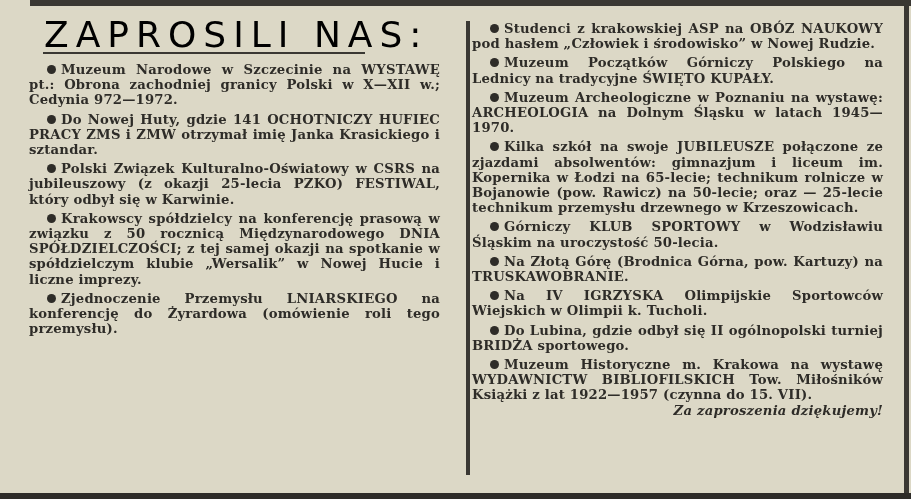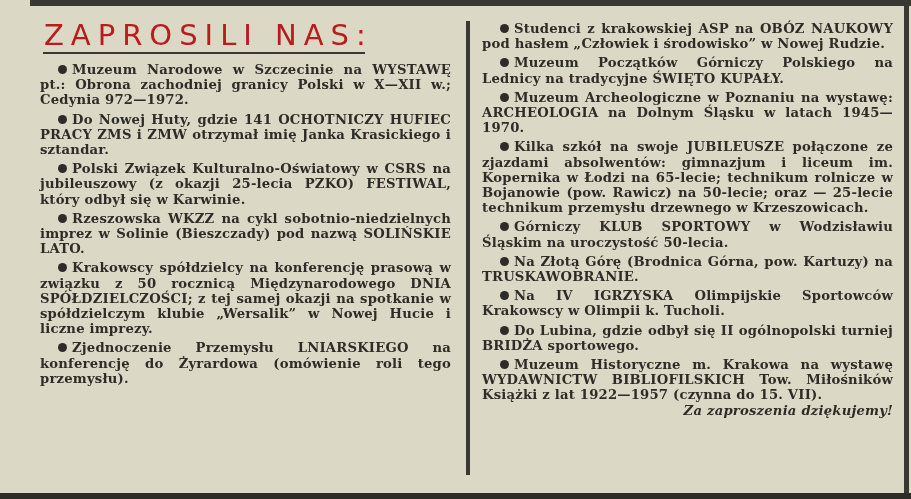--- a/index.html
+++ b/index.html
@@ -22,63 +22,62 @@
       position: absolute; left: 0; top: 493px; width: 911px; height: 6px;
       background: #2e2c28;
     }
     .col-divider {
       position: absolute; left: 466px; top: 21px; width: 4px; height: 454px;
       background: #3a3833;
     }
     .heading {
       position: absolute; left: 44px; top: 15px;
       font-family: "DejaVu Sans", sans-serif;
-      font-size: 29px; letter-spacing: 7px;
-      color: #b91c1c; font-weight: normal; line-height: 40px;
+      font-size: 36px; letter-spacing: 7px;
+      color: #000000; font-weight: normal; line-height: 40px;
       margin: 0;
     }
     .heading-rule {
       position: absolute; left: 43px; top: 52px; width: 322px; height: 2px;
       background: #3a3833;
     }
     .col {
       position: absolute;
       font-size: 13.2px; line-height: 15.2px;
       font-weight: bold;
       text-align: justify;
     }
-    .col-left { left: 40px; top: 62px; width: 411px; }
-    .col-right { left: 482px; top: 21px; width: 411px; }
+    .col-left { left: 29px; top: 62px; width: 411px; }
+    .col-right { left: 472px; top: 21px; width: 411px; }
     .item { margin: 0 0 4px 0; text-indent: 18px; letter-spacing: 0.2px; }
     .bullet { display: inline-block; width: 9px; height: 9px; border-radius: 50%; background: #2e2c28; margin-right: 5px; vertical-align: 0; }
     .thanks { font-style: italic; float: right; }
   </style>
 </head>
 <body>
 
 <div class="frame-top"></div>
 <div class="frame-right"></div>
 <div class="frame-bottom"></div>
 <div class="col-divider"></div>
 
 <h1 class="heading">ZAPROSILI NAS:</h1>
 <div class="heading-rule"></div>
 
 <div class="col col-left">
   <p class="item"><span class="bullet"></span><span>Muzeum Narodowe w Szczecinie na WYSTAWĘ pt.: Obrona zachodniej granicy Polski w X—XII w.; Cedynia 972—1972.</span></p>
   <p class="item"><span class="bullet"></span><span>Do Nowej Huty, gdzie 141 OCHOTNICZY HUFIEC PRACY ZMS i ZMW otrzymał imię Janka Krasickiego i sztandar.</span></p>
   <p class="item"><span class="bullet"></span><span>Polski Związek Kulturalno-Oświatowy w CSRS na jubileuszowy (z okazji 25-lecia PZKO) FESTIWAL, który odbył się w Karwinie.</span></p>
-  <p class="item"><span class="bullet"></span><span>Rzeszowska WKZZ na cykl sobotnio-niedzielnych imprez w Solinie (Bieszczady) pod nazwą SOLIŃSKIE LATO.</span></p>
   <p class="item"><span class="bullet"></span><span>Krakowscy spółdzielcy na konferencję prasową w związku z 50 rocznicą Międzynarodowego DNIA SPÓŁDZIELCZOŚCI; z tej samej okazji na spotkanie w spółdzielczym klubie „Wersalik” w Nowej Hucie i liczne imprezy.</span></p>
   <p class="item"><span class="bullet"></span><span>Zjednoczenie Przemysłu LNIARSKIEGO na konferencję do Żyrardowa (omówienie roli tego przemysłu).</span></p>
 </div>
 
 <div class="col col-right">
   <p class="item"><span class="bullet"></span><span>Studenci z krakowskiej ASP na OBÓZ NAUKOWY pod hasłem „Człowiek i środowisko” w Nowej Rudzie.</span></p>
   <p class="item"><span class="bullet"></span><span>Muzeum Początków Górniczy Polskiego na Lednicy na tradycyjne ŚWIĘTO KUPAŁY.</span></p>
   <p class="item"><span class="bullet"></span><span>Muzeum Archeologiczne w Poznaniu na wystawę: ARCHEOLOGIA na Dolnym Śląsku w latach 1945—1970.</span></p>
   <p class="item"><span class="bullet"></span><span>Kilka szkół na swoje JUBILEUSZE połączone ze zjazdami absolwentów: gimnazjum i liceum im. Kopernika w Łodzi na 65-lecie; technikum rolnicze w Bojanowie (pow. Rawicz) na 50-lecie; oraz — 25-lecie technikum przemysłu drzewnego w Krzeszowicach.</span></p>
   <p class="item"><span class="bullet"></span><span>Górniczy KLUB SPORTOWY w Wodzisławiu Śląskim na uroczystość 50-lecia.</span></p>
   <p class="item"><span class="bullet"></span><span>Na Złotą Górę (Brodnica Górna, pow. Kartuzy) na TRUSKAWOBRANIE.</span></p>
-  <p class="item"><span class="bullet"></span><span>Na IV IGRZYSKA Olimpijskie Sportowców Krakowscy w Olimpii k. Tucholi.</span></p>
+  <p class="item"><span class="bullet"></span><span>Na IV IGRZYSKA Olimpijskie Sportowców Wiejskich w Olimpii k. Tucholi.</span></p>
   <p class="item"><span class="bullet"></span><span>Do Lubina, gdzie odbył się II ogólnopolski turniej BRIDŻA sportowego.</span></p>
   <p class="item"><span class="bullet"></span><span>Muzeum Historyczne m. Krakowa na wystawę WYDAWNICTW BIBLIOFILSKICH Tow. Miłośników Książki z lat 1922—1957 (czynna do 15. VII).</span> <span class="thanks">Za zaproszenia dziękujemy!</span></p>
 </div>
 
 </body></html>

